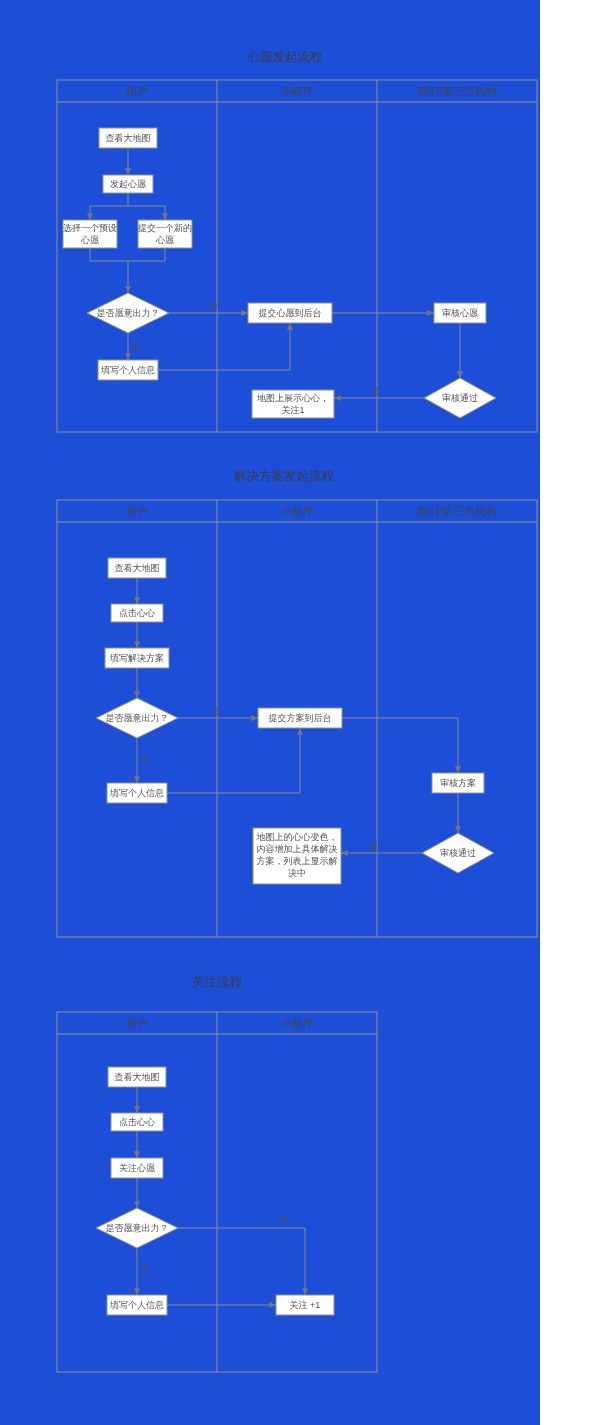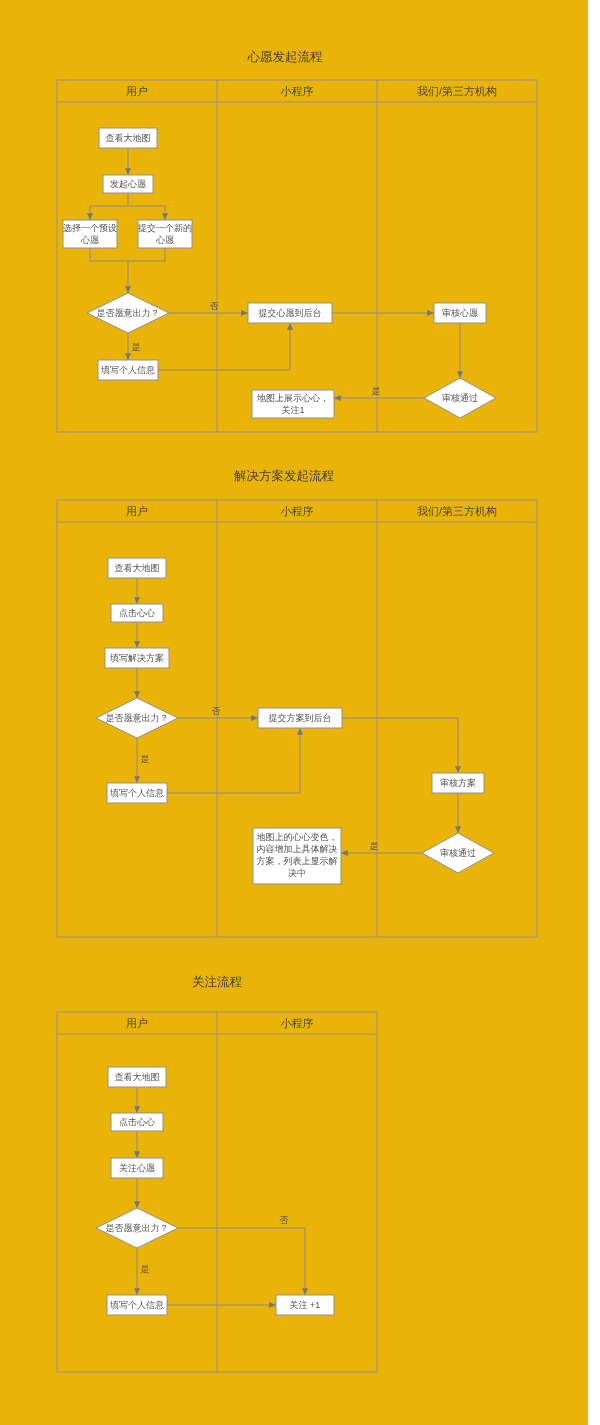--- a/index.html
+++ b/index.html
@@ -2,23 +2,23 @@
 <html><head>
 <meta charset="utf-8">
 <style>
   html, body {
     margin: 0;
     padding: 0;
     background: #ffffff;
   }
   .page {
     position: relative;
-    width: 588px;
+    width: 540px;
     height: 1425px;
-    background: #eab308;
+    background: #1d4ed8;
     overflow: hidden;
   }
   svg {
     display: block;
     font-family: "Liberation Sans", "DejaVu Sans", sans-serif;
   }
   .frame {
     fill: none;
     stroke: #929292;
     stroke-width: 1;

